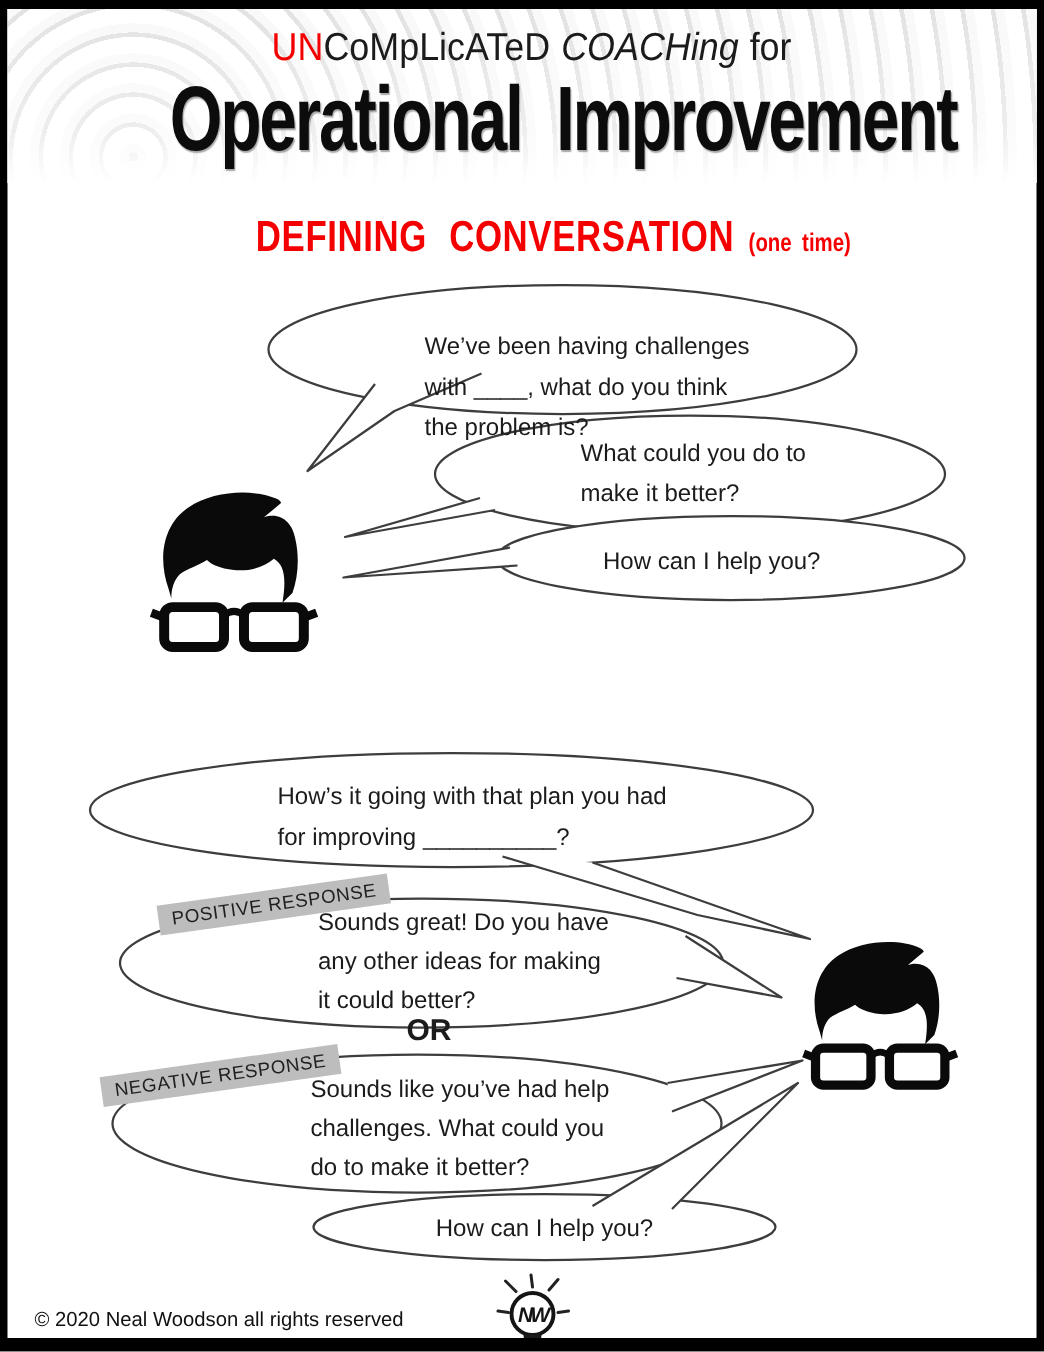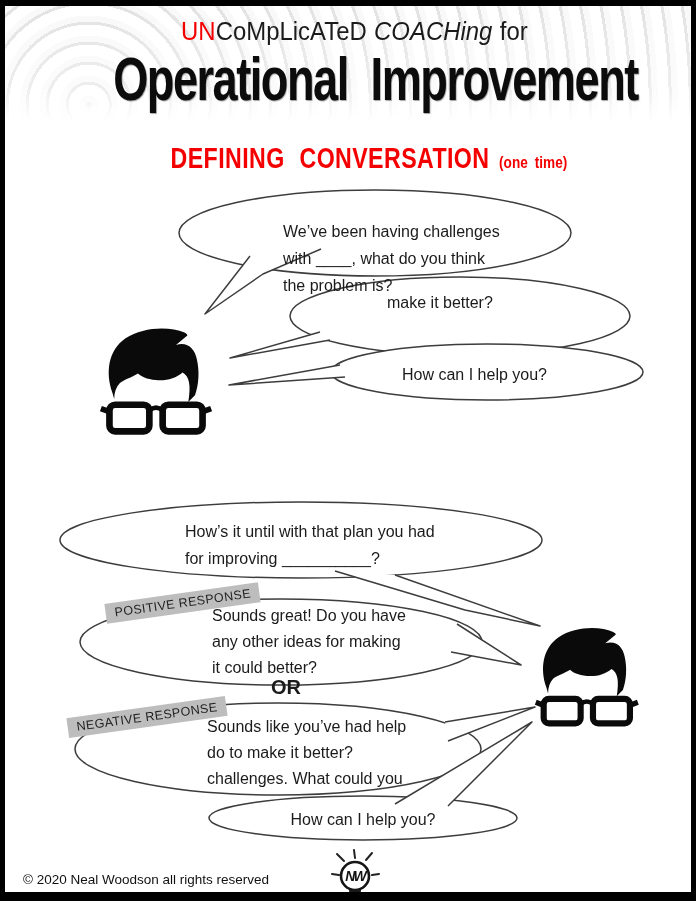--- a/index.html
+++ b/index.html
@@ -119,39 +119,40 @@
       <path d="M18,41 L30,41 L29,50 C27,52.5 21,52.5 19,50 Z" fill="#1a1a1a"></path>
     </g>
   </svg>
 
   <div class="btxt" style="left:278px;top:186px;margin-top:26px;">
     <div>We’ve been having challenges</div>
     <div>with ____, what do you think</div>
     <div>the problem is?</div>
   </div>
   <div class="btxt" style="left:382px;top:283px;">
+    <div>What could you do to</div>
     <div>make it better?</div>
   </div>
   <div class="btxt" style="left:397px;top:355px;">
     <div>How can I help you?</div>
   </div>
 
   <div class="btxt" style="left:180px;top:512px;">
-    <div>How’s it until with that plan you had</div>
+    <div>How’s it going with that plan you had</div>
     <div>for improving __________?</div>
   </div>
   <div class="btxt" style="left:207px;top:597px;line-height:26px;">
     <div>Sounds great! Do you have</div>
     <div>any other ideas for making</div>
     <div>it could better?</div>
   </div>
   <div class="btxt" style="left:202px;top:708px;line-height:26px;">
     <div>Sounds like you’ve had help</div>
+    <div>challenges. What could you</div>
     <div>do to make it better?</div>
-    <div>challenges. What could you</div>
   </div>
   <div class="btxt center" style="left:208px;top:800px;width:300px;">
     <div>How can I help you?</div>
   </div>
 
   <div class="resp-label" style="left:100px;top:587px;">POSITIVE RESPONSE</div>
   <div class="resp-label" style="left:62px;top:701px;">NEGATIVE RESPONSE</div>
   <div class="or-label">OR</div>
 
   <div class="copyright">© 2020 Neal Woodson all rights reserved</div>

